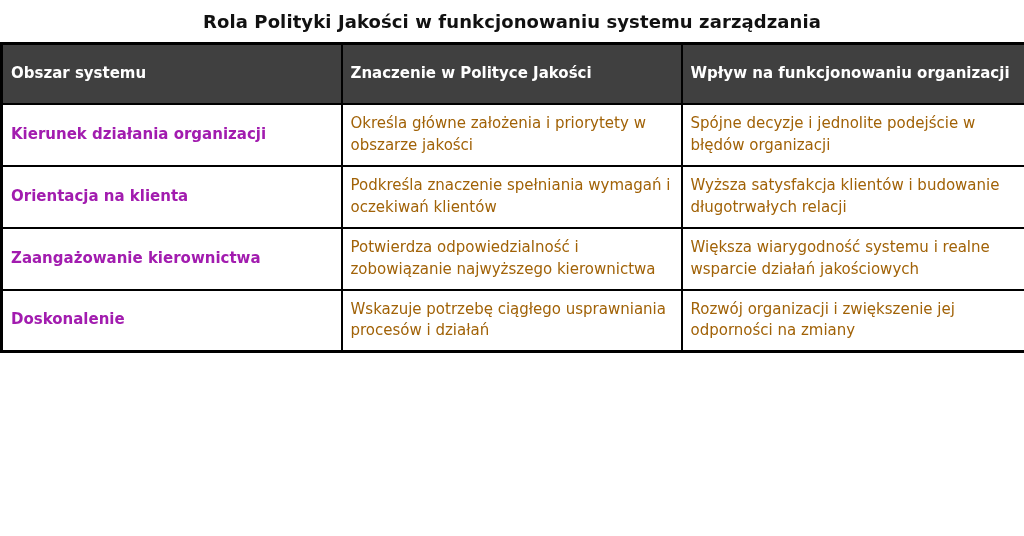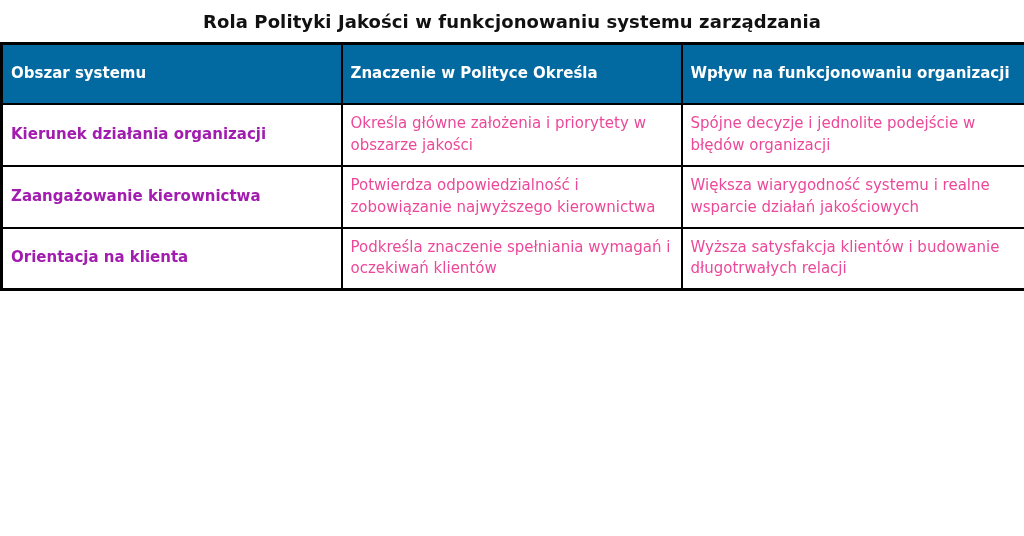--- a/index.html
+++ b/index.html
@@ -38,62 +38,67 @@
     padding: 8px 10px 8px 8px;
     font-size: 15px;
     line-height: 1.45;
     word-wrap: break-word;
   }
   table { border: 3px solid #000000; }
   col.c1 { width: 340px; }
   col.c2 { width: 340px; }
   col.c3 { width: 344px; }
   thead th {
-    background: #0369a1;
+    background: #404040;
     color: #ffffff;
     font-weight: 700;
     height: 60px;
   }
   tbody tr { height: 62px; }
-  tbody td { color: #ec4899; background: #ffffff; }
+  tbody td { color: #a16207; background: #ffffff; }
   tbody td.area {
     font-weight: 700;
     color: #a21caf;
   }
 </style>
 </head>
 <body>
 
 <div class="page">
   <div class="title">Rola Polityki Jakości w funkcjonowaniu systemu zarządzania</div>
 
   <table>
     <colgroup>
       <col class="c1">
         <col class="c2">
         <col class="c3">
     </colgroup>
     <thead>
       <tr>
         <th>Obszar systemu</th>
-        <th>Znaczenie w Polityce Określa</th>
+        <th>Znaczenie w Polityce Jakości</th>
         <th>Wpływ na funkcjonowaniu organizacji</th>
       </tr>
     </thead>
     <tbody>
       <tr>
         <td class="area">Kierunek działania organizacji</td>
         <td>Określa główne założenia i priorytety w obszarze jakości</td>
         <td>Spójne decyzje i jednolite podejście w błędów organizacji</td>
       </tr>
       <tr>
+        <td class="area">Orientacja na klienta</td>
+        <td>Podkreśla znaczenie spełniania wymagań i oczekiwań klientów</td>
+        <td>Wyższa satysfakcja klientów i budowanie długotrwałych relacji</td>
+      </tr>
+      <tr>
         <td class="area">Zaangażowanie kierownictwa</td>
         <td>Potwierdza odpowiedzialność i zobowiązanie najwyższego kierownictwa</td>
         <td>Większa wiarygodność systemu i realne wsparcie działań jakościowych</td>
       </tr>
       <tr>
-        <td class="area">Orientacja na klienta</td>
-        <td>Podkreśla znaczenie spełniania wymagań i oczekiwań klientów</td>
-        <td>Wyższa satysfakcja klientów i budowanie długotrwałych relacji</td>
+        <td class="area">Doskonalenie</td>
+        <td>Wskazuje potrzebę ciągłego usprawniania procesów i działań</td>
+        <td>Rozwój organizacji i zwiększenie jej odporności na zmiany</td>
       </tr>
     </tbody>
   </table>
 </div>
 
 </body></html>

